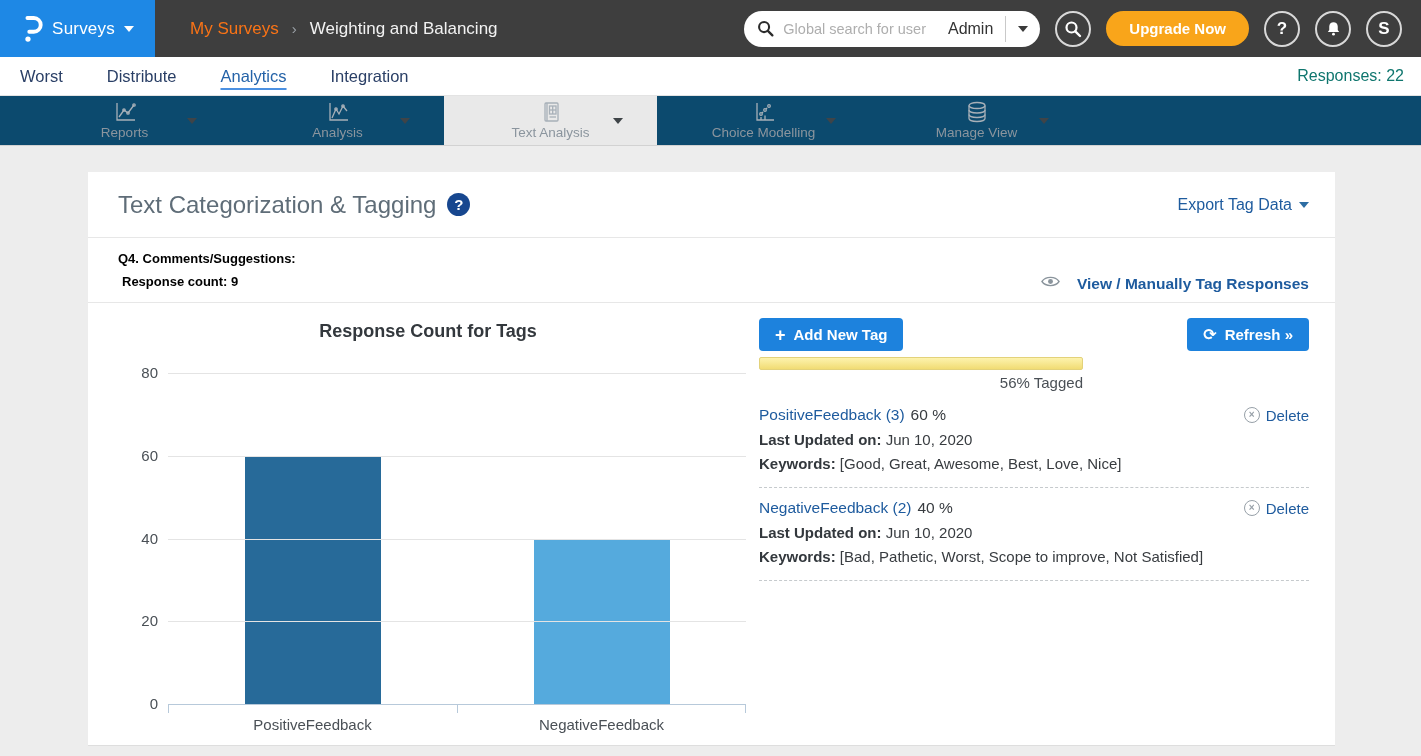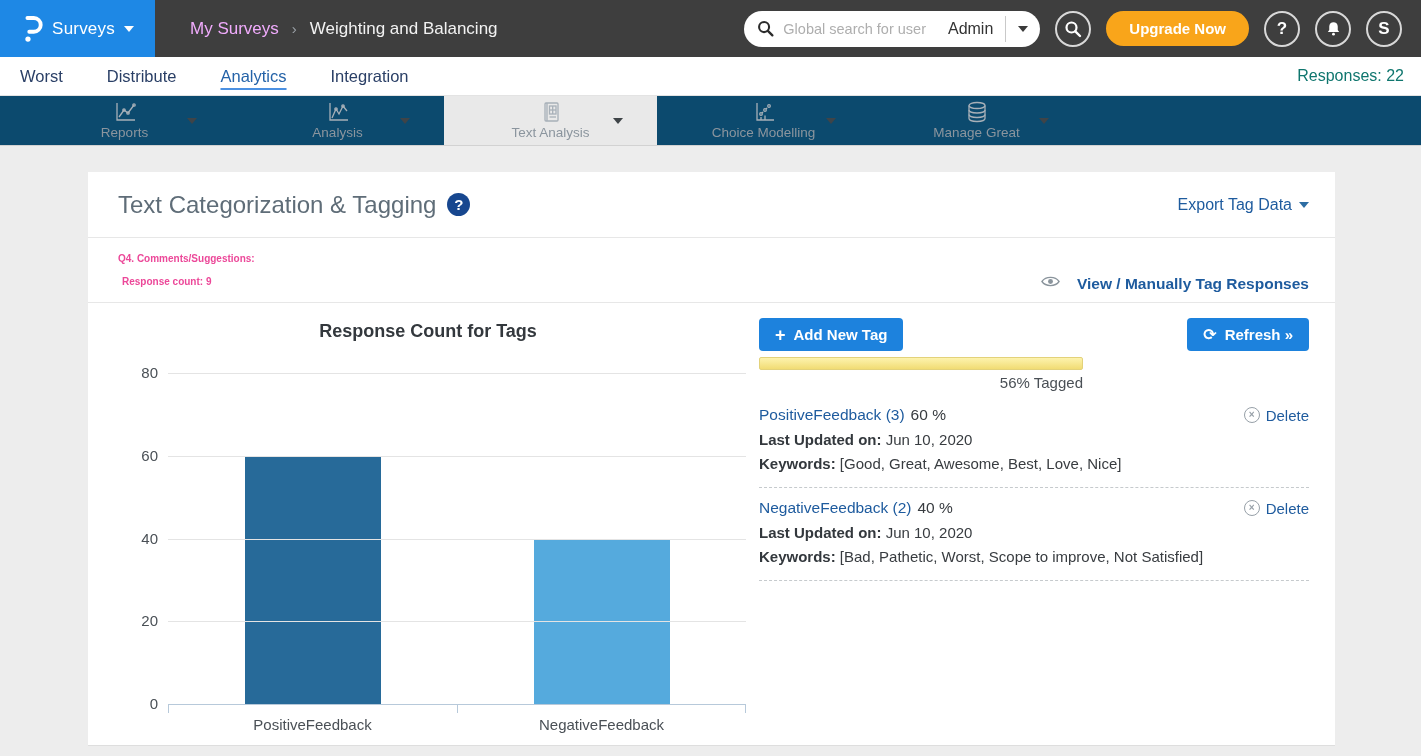--- a/index.html
+++ b/index.html
@@ -10,21 +10,21 @@
     overflow:hidden;
     color:#383c40;
   }
   
   .header { height:57px; background:#3e3e3e; display:flex; align-items:center; }
   .logo-block { width:155px; height:100%; background:#1e88e5; display:flex; align-items:center; justify-content:center; gap:9px; color:#fff; flex:none; cursor:pointer; }
   .logo-glyph { width:22px; height:28px; display:flex; }
   .product-name { font-size:17px; letter-spacing:.2px; }
   .caret { width:0; height:0; border-left:5px solid transparent; border-right:5px solid transparent; border-top:6px solid #fff; }
   .breadcrumb { display:flex; align-items:center; gap:13px; margin-left:35px; font-size:17px; }
-  .crumb-link { color:#f0abfc; cursor:pointer; }
+  .crumb-link { color:#f97316; cursor:pointer; }
   .crumb-sep { color:#9aa0a6; font-size:15px; }
   .crumb-current { color:#f2f2f2; }
   .header-right { margin-left:auto; display:flex; align-items:center; gap:15px; padding-right:19px; }
   .search-pill { width:296px; height:36px; background:#fff; border-radius:18px; display:flex; align-items:center; padding:0 12px 0 13px; }
   .search-pill input { border:none; outline:none; flex:1; min-width:0; font-size:14.5px; color:#333; font-family:"Liberation Sans",sans-serif; }
   .search-pill input::placeholder { color:#aeaeae; }
   .scope-label { font-size:16px; color:#333; padding:0 12px 0 4px; }
   .pill-divider { width:1px; height:26px; background:#c9c9c9; }
   .pill-caret { margin-left:12px; border-top-color:#3a3a3a; border-top-width:6px; border-left-width:5px; border-right-width:5px; cursor:pointer; }
   .circle-btn { width:36px; height:36px; border-radius:50%; border:2px solid rgba(255,255,255,.8); background:transparent; color:#fff; display:flex; align-items:center; justify-content:center; font-weight:bold; font-size:17px; cursor:pointer; flex:none; }
@@ -44,21 +44,21 @@
   .tab .tab-caret { position:absolute; right:34px; top:22px; border-top-color:#3f4448; }
   
   .content { padding-top:26px; }
   .card { margin-left:88px; width:1247px; height:574px; background:#fff; border-bottom:1px solid #dedede; }
   .card-header { height:66px; display:flex; align-items:center; padding:0 26px 0 30px; border-bottom:1px solid #e7e7e7; }
   .card-title { font-size:24px; color:#5f6d78; }
   .help-circle { width:23px; height:23px; border-radius:50%; background:#17478f; color:#fff; font-weight:bold; font-size:15px; display:flex; align-items:center; justify-content:center; margin-left:11px; cursor:pointer; }
   .export-link { margin-left:auto; display:flex; align-items:center; gap:7px; color:#1e5b9e; font-size:16px; cursor:pointer; }
   .export-link .caret { border-top-color:#2d6da3; border-top-width:6px; }
   .q-row { padding:9px 26px 9px 30px; border-bottom:1px solid #e7e7e7; display:flex; }
-  .q-left { font-size:10px; font-weight:bold; color:#ec4899; line-height:23px; }
+  .q-left { font-size:13px; font-weight:bold; color:#000000; line-height:23px; }
   .q-left .rc { padding-left:4px; }
   .view-link { margin-left:auto; align-self:flex-end; display:flex; align-items:flex-start; gap:17px; color:#1e5b9e; font-weight:bold; font-size:15.5px; cursor:pointer; }
   
   .card-body { display:flex; padding:8px 26px 0 22px; }
   .chart-col { width:627px; flex:none; }
   .chart-title { text-align:center; font-weight:bold; font-size:18px; color:#33383d; margin:10px 0 0 0; width:636px; }
   .plot { position:relative; margin:31px 0 0 58px; width:578px; height:332px; border-bottom:1px solid #b7c9da; }
   .gridline { position:absolute; left:0; right:0; height:1px; background:#e4e4e4; }
   .ytick { position:absolute; left:-48px; width:38px; text-align:right; font-size:15px; color:#4a5056; }
   .bars { position:absolute; inset:0; display:flex; }
@@ -208,21 +208,21 @@
   </div>
   <div class="tab">
     <span class="tab-icon">
       <svg width="24" height="22" viewBox="0 0 24 22">
           <ellipse cx="12" cy="4.5" rx="8" ry="3"></ellipse>
           <path d="M4 4.5 v13 c0 1.7 3.6 3 8 3 s8 -1.3 8 -3 v-13"></path>
           <path d="M4 9 c0 1.7 3.6 3 8 3 s8 -1.3 8 -3"></path>
           <path d="M4 13.5 c0 1.7 3.6 3 8 3 s8 -1.3 8 -3"></path>
         </svg>
     </span>
-    <span class="tab-label">Manage Great</span>
+    <span class="tab-label">Manage View</span>
     <span class="caret tab-caret"></span>
   </div>
 </div>
 
 <div class="content">
   <div class="card">
 
     <div class="card-header">
       <span class="card-title">Text Categorization &amp; Tagging</span>
       <span class="help-circle">?</span>

